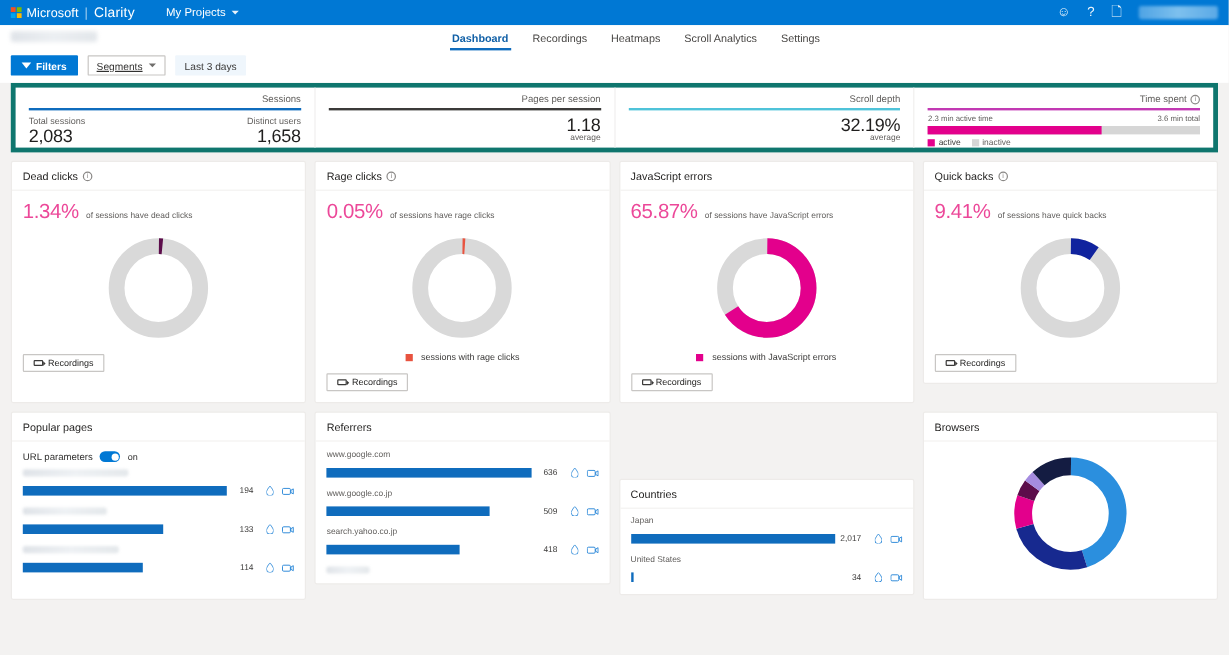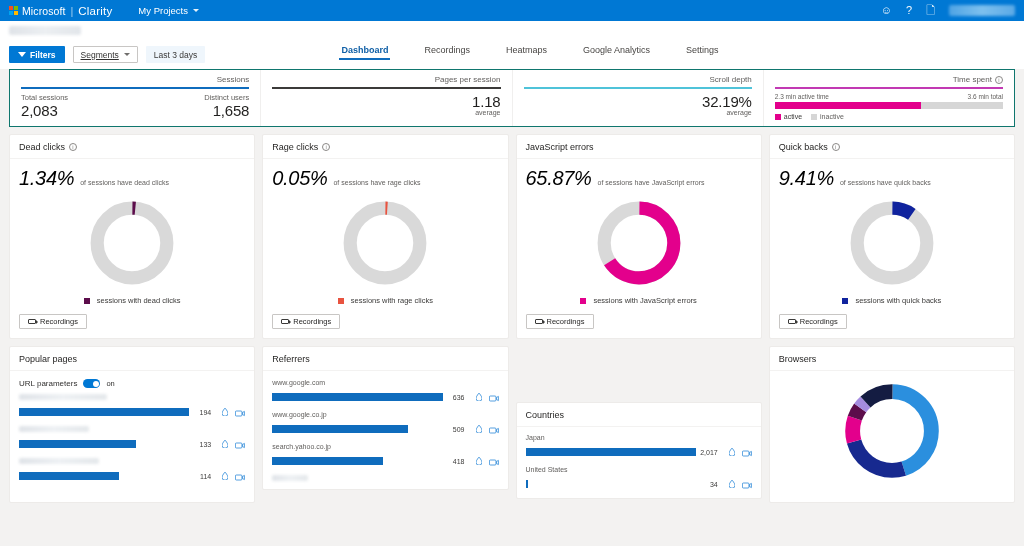--- a/index.html
+++ b/index.html
@@ -33,21 +33,21 @@
   .ticon { font-size: 11px; line-height: 1; opacity: .95; }
   .userblur { width: 66px; height: 11px; border-radius: 2px;
     background: linear-gradient(90deg,#4ea3e4,#7dc0ee,#5aa9e6); filter: blur(1.4px); }
 
   
   .subhead { background: #fff; height: 48px; position: relative; }
   .projname-blur {
     position: absolute; left: 9px; top: 5px; width: 72px; height: 9px; border-radius:2px;
     background: linear-gradient(90deg,#dfe3e8,#eceff2,#e2e6ea); filter: blur(1.6px);
   }
-  .nav { position:absolute; left:0; right:0; top:18px; display:flex; justify-content:center; gap:32px; font-size:9px; color:#484644;padding-left:36px;}
+  .nav { position:absolute; left:0; right:0; top:0; display:flex; justify-content:center; gap:16px; font-size:9px; color:#484644;padding-left:36px;}
   .nav-item { padding: 6px 2px 7px; position: relative; cursor: default; }
   .nav-item.active { color: #0f5fa6; font-weight: 600; }
   .nav-item.active::after { content:''; position:absolute; left:0; right:0; bottom:2px; height:2px; background:#0f6cbd; }
   .toolbar { position:absolute; left:9px; top:25px; display:flex; align-items:center; gap:8px;}
   .btn-filters {
     background:#0078d4; color:#fff; height:17px; padding:0 9px; border-radius:1px;
     font-size:8.5px; font-weight:600; display:flex; align-items:center; gap:4px;
   }
   .funnel { width:0;height:0;border-left:4px solid transparent;border-right:4px solid transparent;border-top:5px solid #fff; }
   .btn-seg {
@@ -60,42 +60,42 @@
   .content { padding: 0 9px; }
 
   .card { background:#fff; border:1px solid #edebe9; border-radius:2px; }
   .card-head { font-size:9px; color:#201f1e; padding:7px 9px 6px; border-bottom:1px solid #f3f2f1; display:flex; align-items:center; gap:4px;}
   .info-i {
     width:8px;height:8px;border:1px solid #8a8886;border-radius:50%;display:inline-flex;
     align-items:center;justify-content:center;font-size:6px;color:#8a8886;font-style:normal;line-height:1;
   }
 
   
-  .kpis { display:flex; background:#fff; border:1px solid #0f766e; height:58px; margin-bottom:7px; }
+  .kpis { display:flex; background:#fff; border:4px solid #0f766e; height:58px; margin-bottom:7px; }
   .kpi { flex:1; padding:5px 11px 0; position:relative; }
   .kpi + .kpi { border-left:1px solid #f0efee; }
   .kpi-title { font-size:8px; color:#605e5c; text-align:right; }
   .kpi-rule { height:1.5px; margin-top:3px; }
   .kpi-body { display:flex; justify-content:space-between; align-items:flex-start; padding-top:4px; }
   .kpi-sub { font-size:7.5px; color:#605e5c; }
   .kpi-val { font-size:15px; font-weight:400; color:#201f1e; letter-spacing:-.2px; line-height:1.15; }
   .kpi-right { text-align:right; }
   .kpi-avg { font-size:7px; color:#605e5c; margin-top:-1px; }
 
   .ts-labels { display:flex; justify-content:space-between; font-size:6.5px; color:#605e5c; margin-top:4px;}
   .ts-bar { height:7px; background:#d6d6d6; margin-top:2px; position:relative; }
   .ts-fill { height:100%; background:#e3008c; }
   .ts-legend { display:flex; gap:9px; margin-top:4px; font-size:7px; color:#3b3a39; align-items:center;}
   .sw { width:6px; height:6px; display:inline-block; margin-right:3px; vertical-align:-1px;}
 
   
   .grid { display:grid; grid-template-columns: repeat(4, 1fr); gap:7px; }
 
   .pct-row { display:flex; align-items:baseline; gap:6px; padding:8px 9px 0;}
-  .pct { font-size:20px; color:#000000; letter-spacing:-.3px;font-style:italic;}
+  .pct { font-size:17px; color:#ec4899; letter-spacing:-.3px;}
   .pct-desc { font-size:7px; color:#605e5c;}
 
   .donut-wrap { display:flex; justify-content:center; padding:7px 0 0;}
   .legend-row { display:flex; justify-content:center; align-items:center; gap:4px; font-size:7.5px; color:#3b3a39; padding:7px 0 0;}
   .rec-btn {
     margin:9px 9px 9px; border:1px solid #c8c6c4; background:#fff; height:15px; width:68px;
     display:flex; align-items:center; justify-content:center; gap:4px; font-size:7.5px; color:#201f1e; border-radius:1px;
   }
   .cam { width:8px; height:5.5px; border:1px solid #3b3a39; border-radius:1px; position:relative;}
   .cam::after{content:'';position:absolute;right:-3px;top:0px;border-top:2.5px solid transparent;border-bottom:2.5px solid transparent;border-left:2.5px solid #3b3a39;}
@@ -151,21 +151,21 @@
     </span>
   </div>
 
   <div class="subhead">
     <div class="projname-blur"></div>
 
     <div class="nav">
       <div class="nav-item active">Dashboard</div>
       <div class="nav-item">Recordings</div>
       <div class="nav-item">Heatmaps</div>
-      <div class="nav-item">Google Analytics</div>
+      <div class="nav-item">Scroll Analytics</div>
       <div class="nav-item">Settings</div>
     </div>
 
     <div class="toolbar">
       <div class="btn-filters">
         <span class="funnel"></span>
         <span>Filters</span>
       </div>
       <div class="btn-seg">
         <span>Segments</span>
@@ -246,24 +246,20 @@
         <div class="pct-row">
           <span class="pct">1.34%</span>
           <span class="pct-desc">of sessions have dead clicks</span>
         </div>
         <div class="donut-wrap">
             <svg width="92" height="92" viewBox="0 0 42 42">
           <circle cx="21" cy="21" r="15.9" fill="none" stroke="#d9d9d9" stroke-width="6"></circle>
           <circle cx="21" cy="21" r="15.9" fill="none" stroke="#5c0d4b" stroke-width="6" stroke-dasharray="1.34 98.66" stroke-dashoffset="25" transform="rotate(0 21 21)"></circle>
         </svg>
           </div>
-        <div class="legend-row">
-          <span class="sw" style="background:#5c0d4b"></span>
-          <span>sessions with dead clicks</span>
-        </div>
         <div class="rec-btn">
           <span class="cam"></span>
           <span>Recordings</span>
         </div>
       </div>
 
       <div class="card">
         <div class="card-head">
           <span>Rage clicks</span>
           <i class="info-i">i</i>
@@ -323,24 +319,20 @@
         <div class="pct-row">
           <span class="pct">9.41%</span>
           <span class="pct-desc">of sessions have quick backs</span>
         </div>
         <div class="donut-wrap">
             <svg width="92" height="92" viewBox="0 0 42 42">
           <circle cx="21" cy="21" r="15.9" fill="none" stroke="#d9d9d9" stroke-width="6"></circle>
           <circle cx="21" cy="21" r="15.9" fill="none" stroke="#10239e" stroke-width="6" stroke-dasharray="9.41 90.59" stroke-dashoffset="25"></circle>
         </svg>
           </div>
-        <div class="legend-row">
-          <span class="sw" style="background:#10239e"></span>
-          <span>sessions with quick backs</span>
-        </div>
         <div class="rec-btn">
           <span class="cam"></span>
           <span>Recordings</span>
         </div>
       </div>
     </div>
 
     <div class="grid" style="margin-top:7px">
 
       <div class="card">

